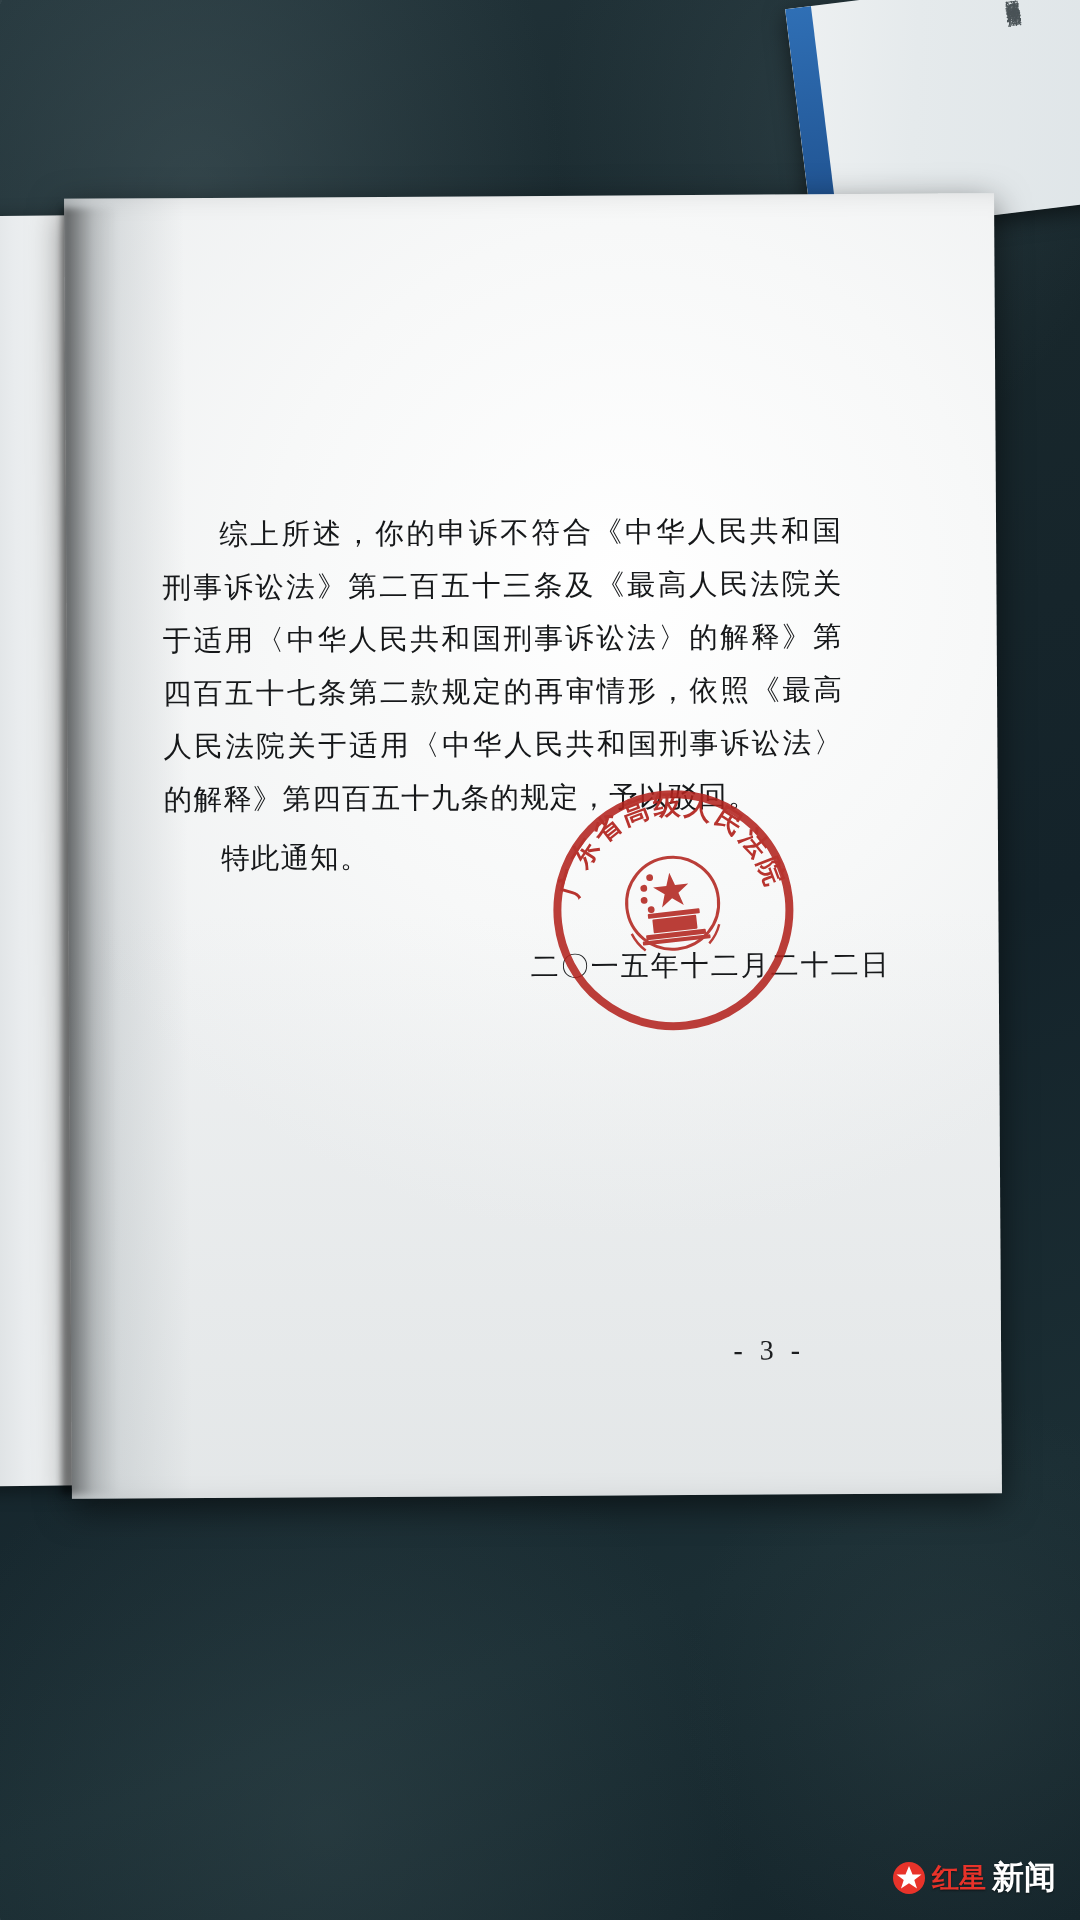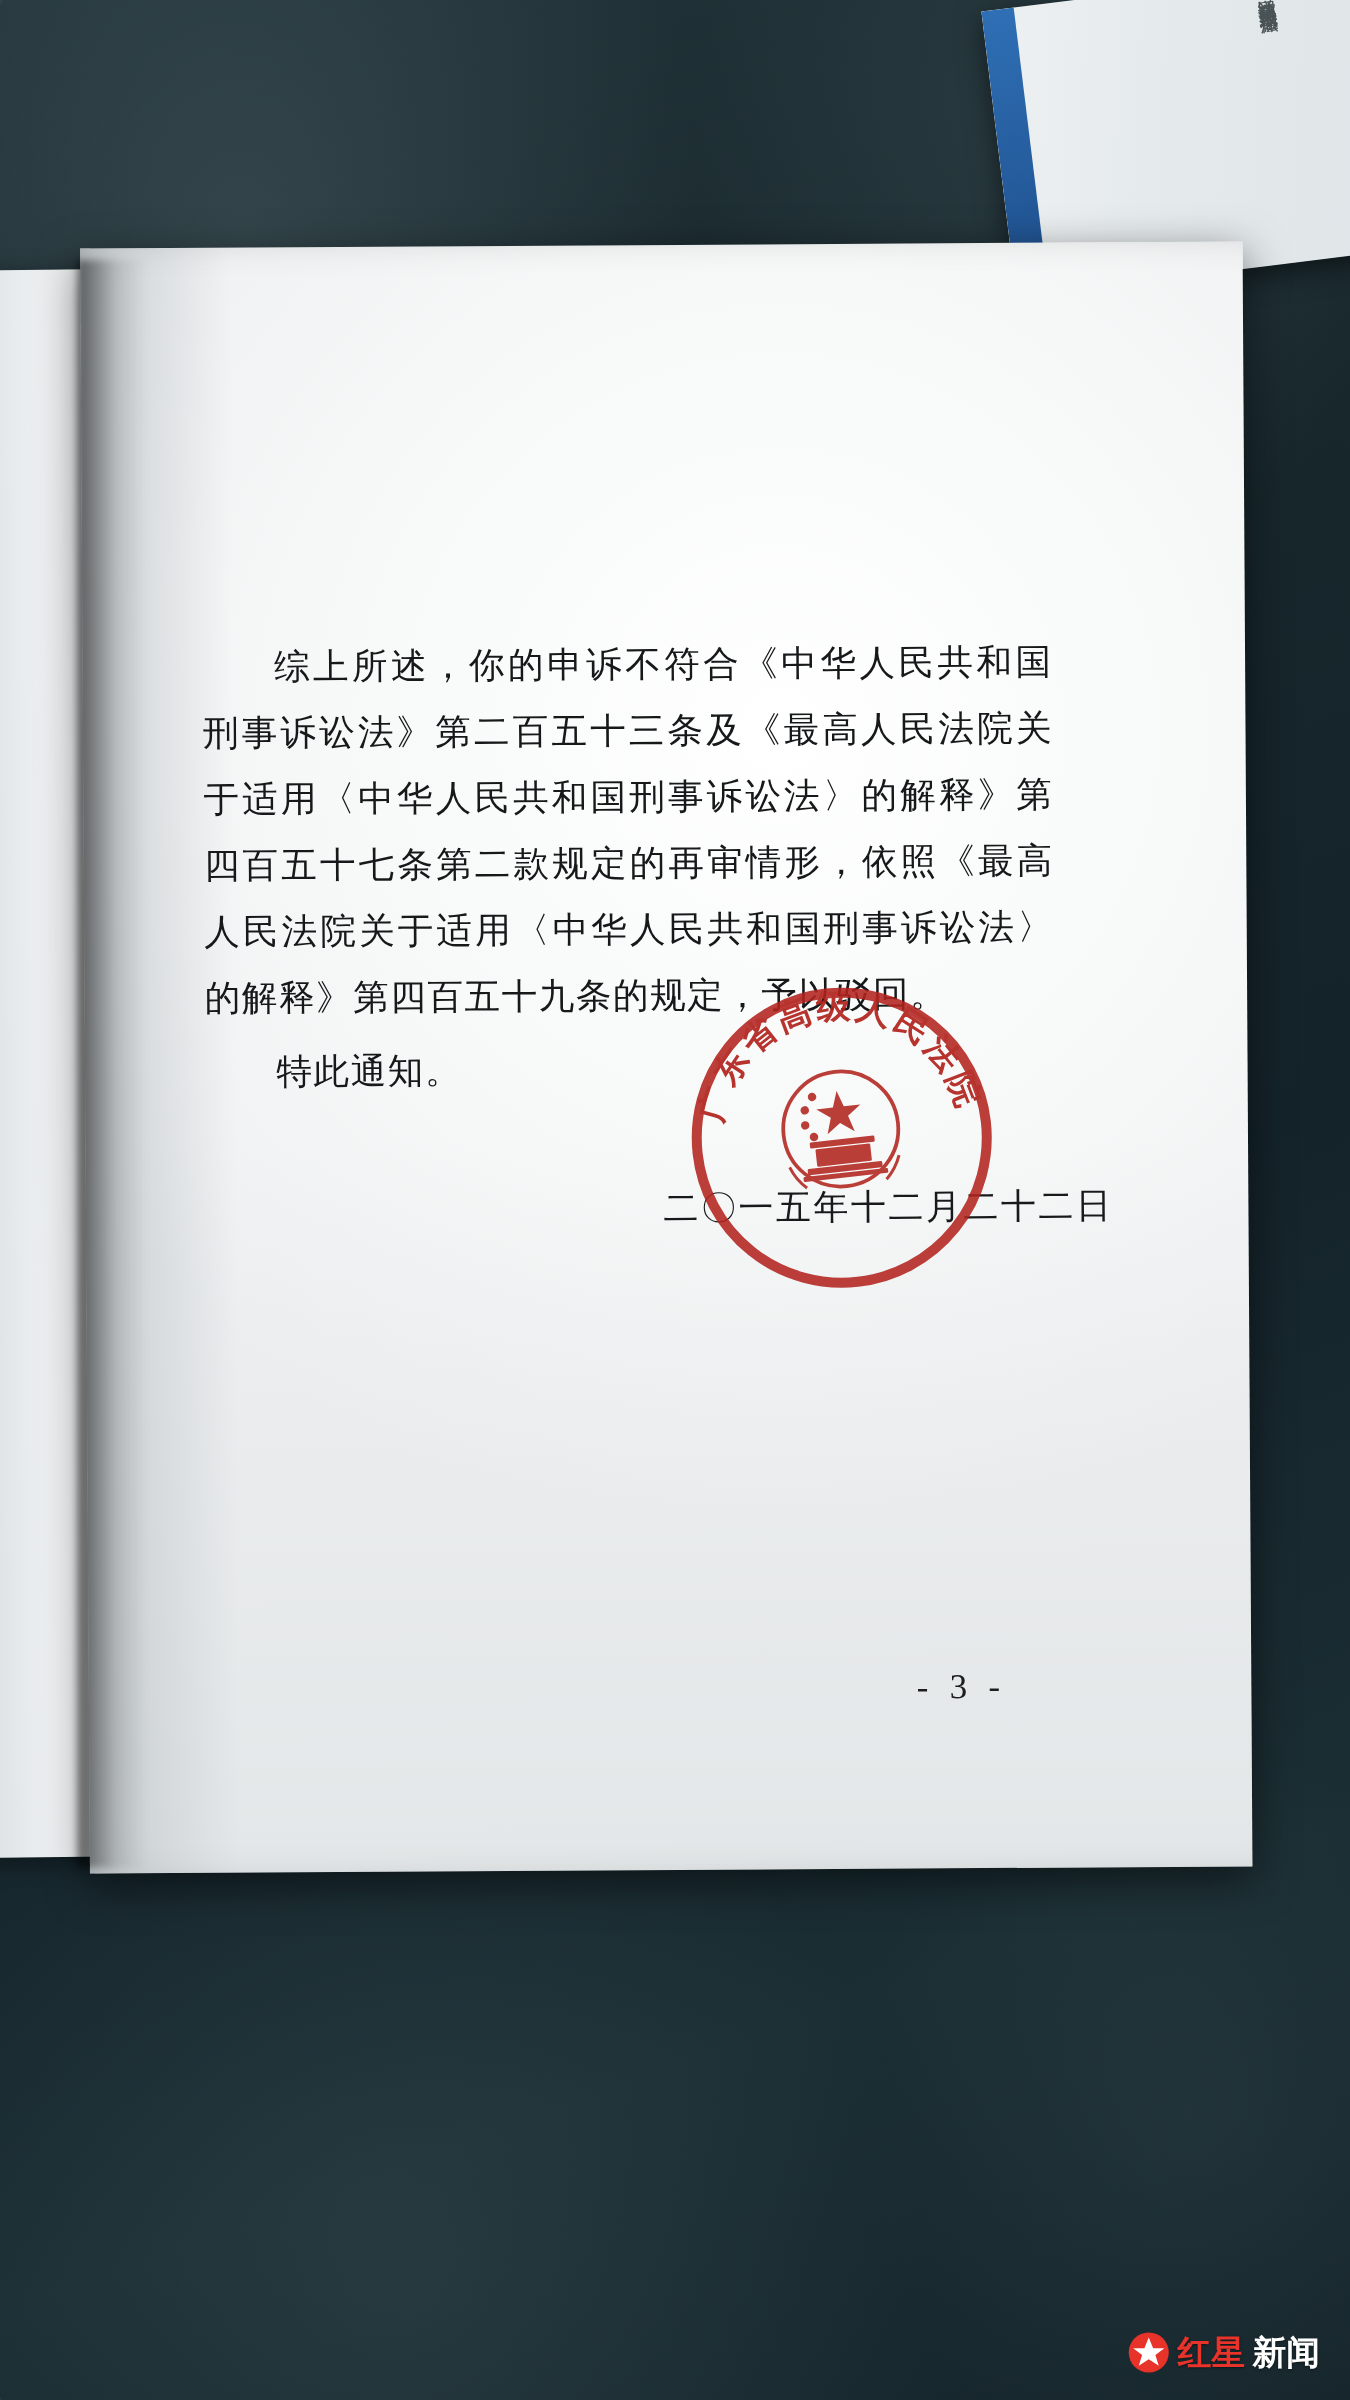--- a/index.html
+++ b/index.html
@@ -208,21 +208,21 @@
   .wm-red {
     color: #e8332a;
     font-size: 27px;
     font-weight: bold;
     font-family: "Liberation Sans", sans-serif;
     letter-spacing: 0px;
     text-shadow: 0 1px 2px rgba(0,0,0,0.5);
   }
   .wm-white {
     color: #ffffff;
-    font-size: 27px;
+    font-size: 32px;
     font-weight: bold;
     font-family: "Liberation Sans", sans-serif;
     text-shadow: 0 1px 2px rgba(0,0,0,0.5);
   }
 </style>
 </head>
 <body>
 
 <div class="desk"></div>
 

